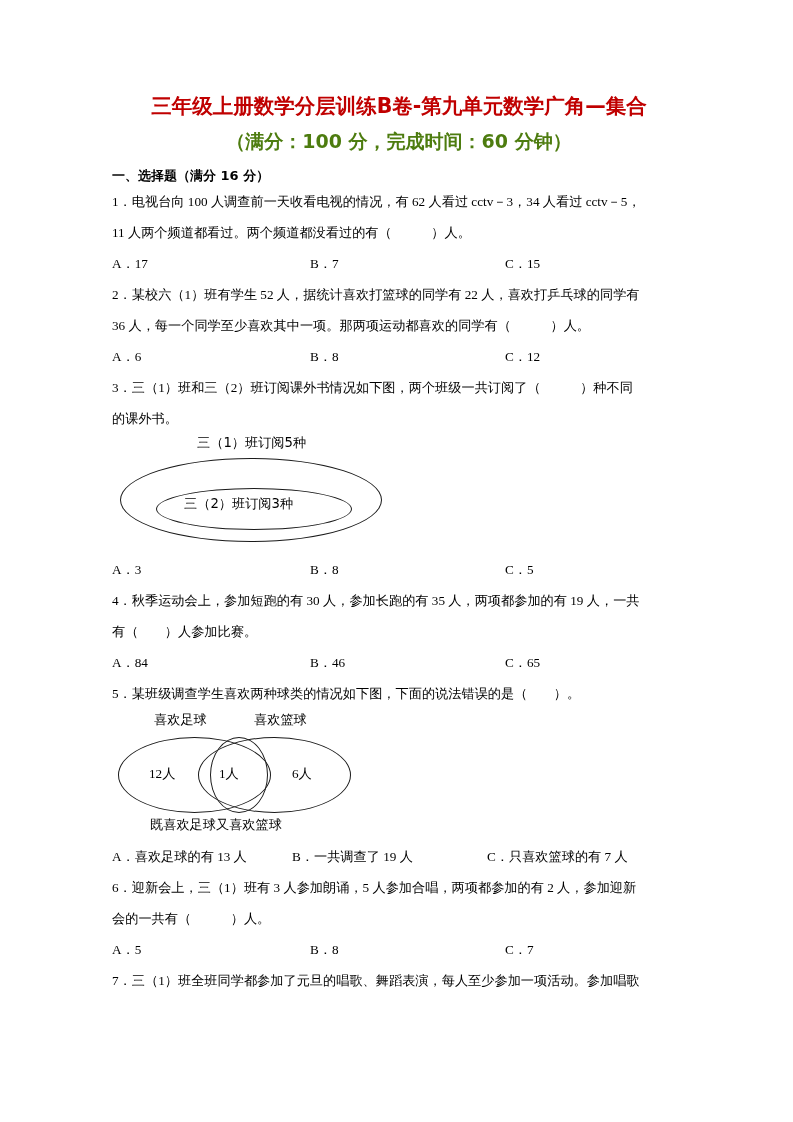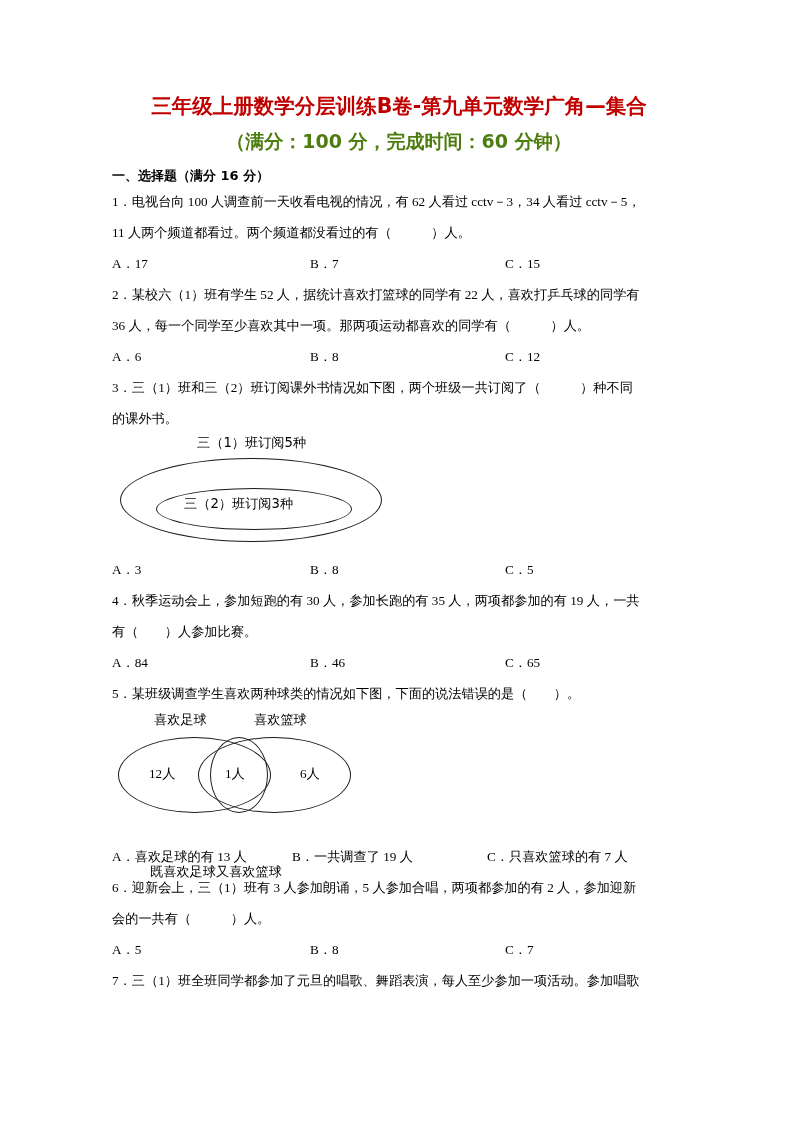--- a/index.html
+++ b/index.html
@@ -172,30 +172,29 @@
     box-sizing: border-box;
   }
   .d2-val {
     position: absolute;
     top: 54px;
     font-size: 13.2px;
     white-space: nowrap;
     font-family: "Liberation Serif", "DejaVu Serif", serif;
   }
   .d2-val-left  { left: 37px; }
-  .d2-val-mid   { left: 113px; }
-  .d2-val-right { left: 188px; }
+  .d2-val-mid   { left: 107px; }
+  .d2-val-right { left: 180px; }
   .d2-caption {
     position: absolute;
     left: 38px;
     top: 105px;
     font-size: 13.2px;
     white-space: nowrap;
     font-family: "DejaVu Sans", "Liberation Sans", sans-serif;
-    margin-top: 47px;
   }
 </style>
 </head>
 <body>
 
 <div class="page">
   <div class="content">
 
     <div class="doc-title">三年级上册数学分层训练B卷-第九单元数学广角—集合</div>
     <div class="doc-subtitle">（满分：100 分，完成时间：60 分钟）</div>

